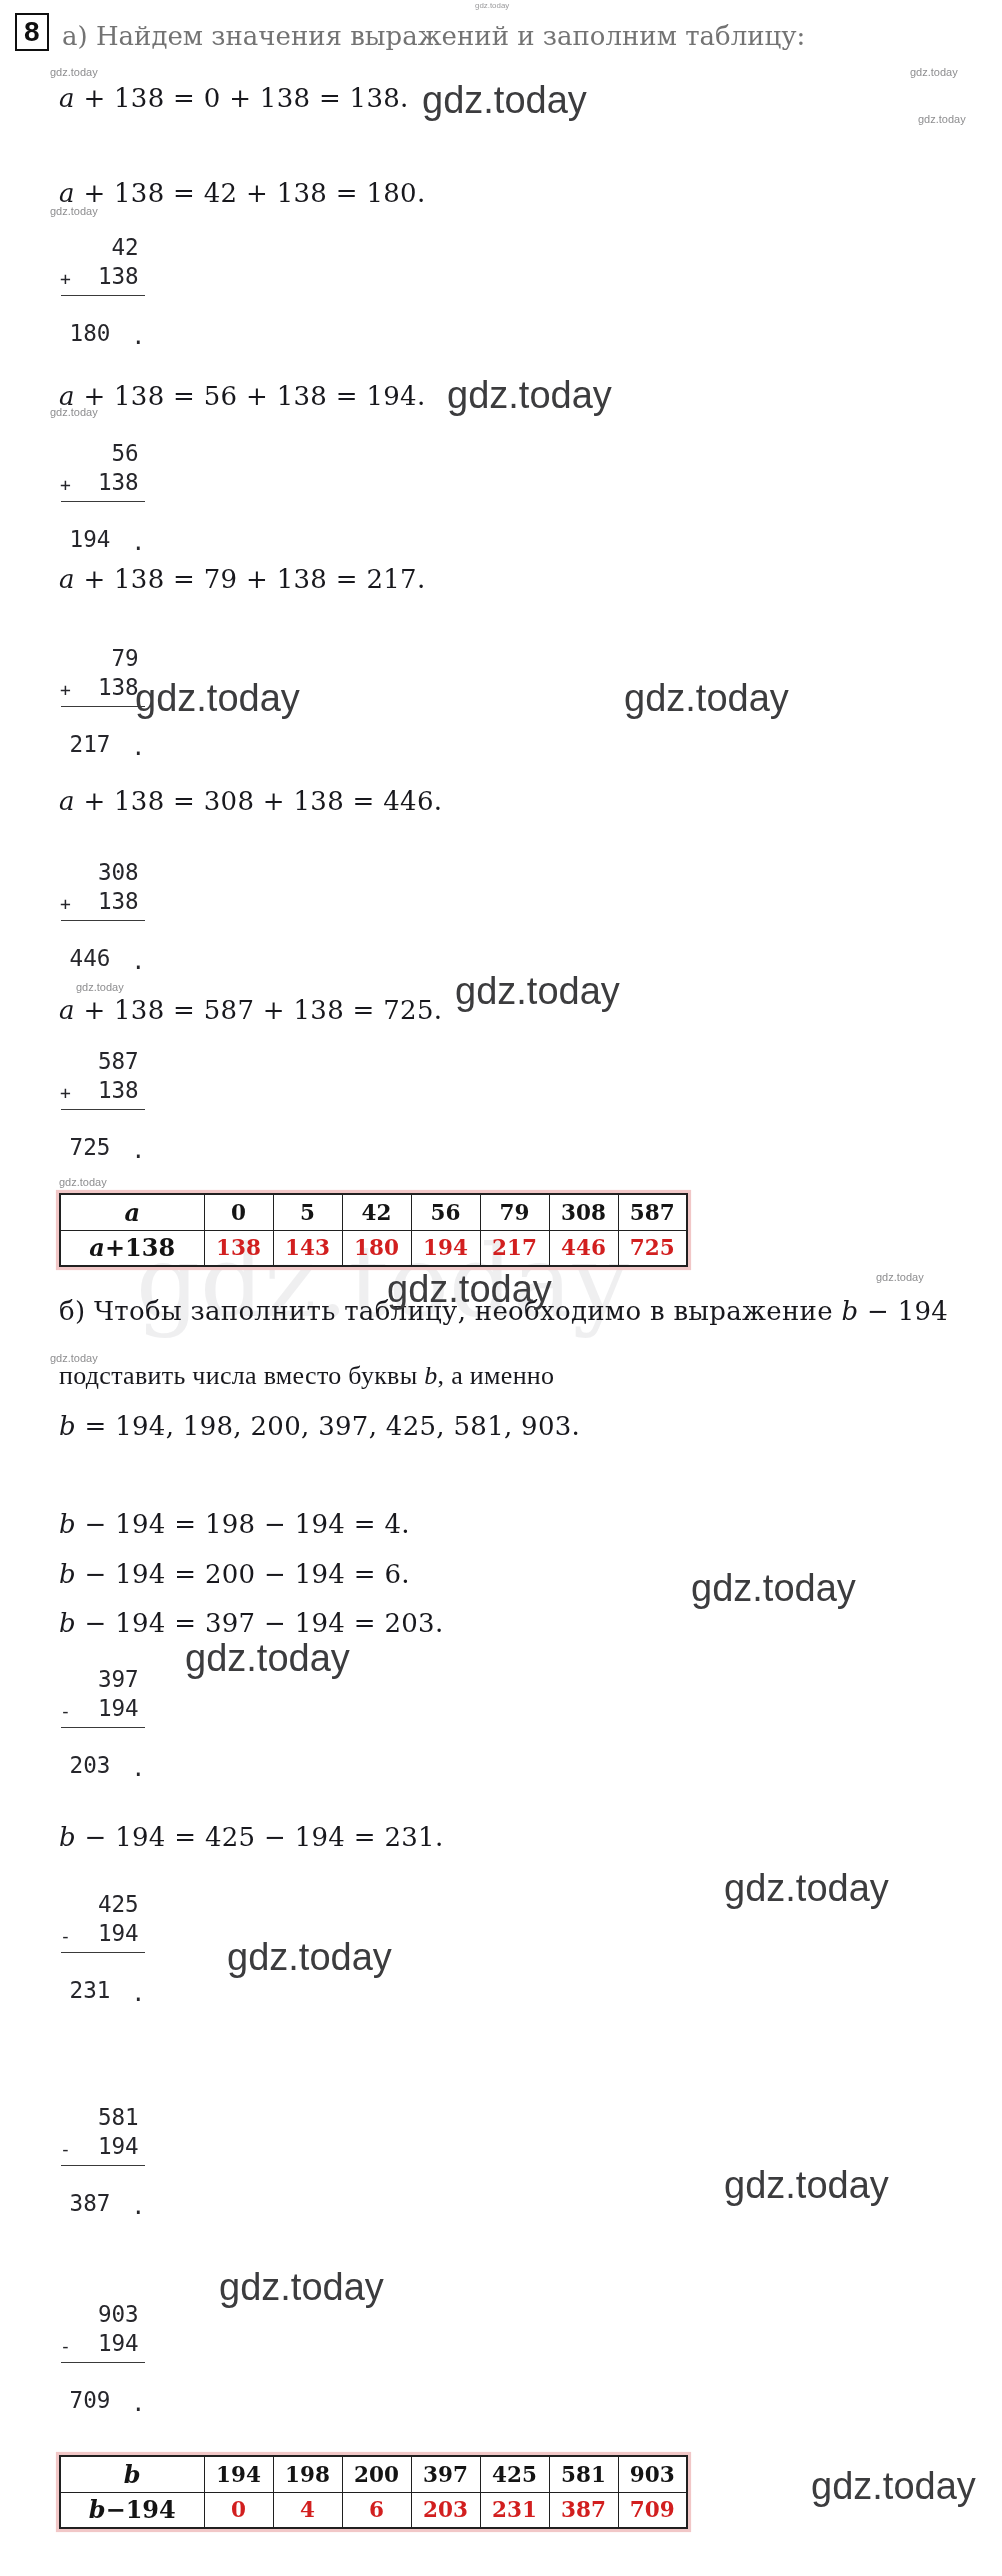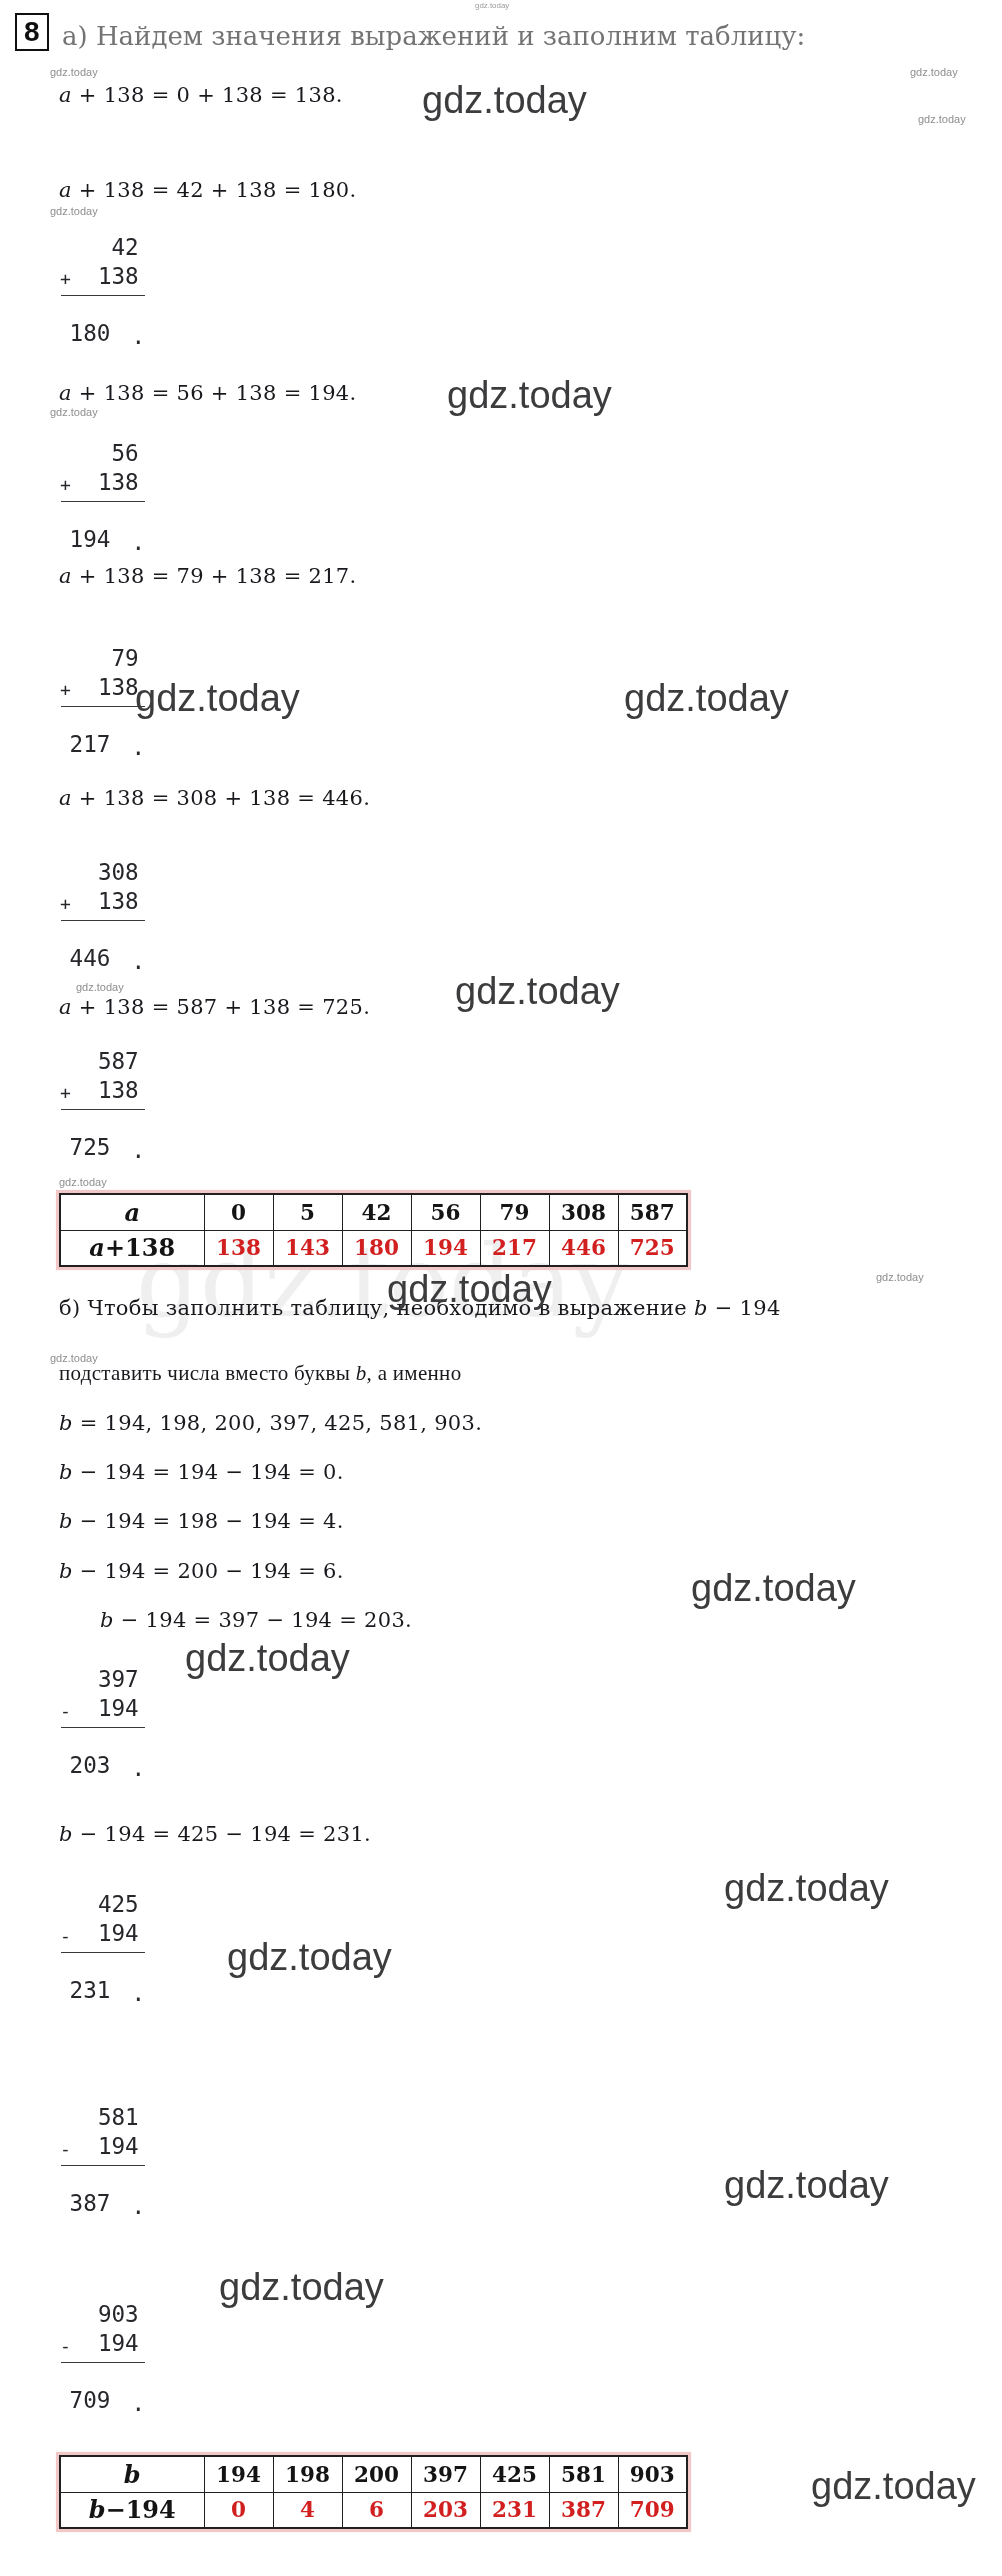--- a/index.html
+++ b/index.html
@@ -13,21 +13,21 @@
     position: absolute; left: 14.7px; top: 12.6px; min-width: 34px; height: 38px;
     border: 2.6px solid #0f0f0f; display: flex; align-items: center; justify-content: center;
     font-family: "Liberation Sans", sans-serif; font-weight: 700; font-size: 28px; color: #0f0f0f;
     padding: 0 3.1px; background: #fff; z-index: 2;
   }
   .title {
     position: absolute; left: 62px; top: 21px; font-size: 26px; color: #737373;
     white-space: nowrap; z-index: 1;
   }
   .eq {
-    position: absolute; left: 59px; font-size: 21px; color: #18181d;
+    position: absolute; left: 59px; font-size: 26px; color: #18181d;
     white-space: nowrap; letter-spacing: 0.3px; z-index: 1; text-align: right;
   }
   .var { font-style: italic; }
   .colop {
     position: absolute; left: 61px; width: 84px; z-index: 1;
     font-family: "DejaVu Sans Mono", monospace; font-size: 22.6px; color: #26262b;
   }
   .colop .sign { position: absolute; left: -1px; top: 35px; font-size: 18px; }
   .colop .num { height: 29px; line-height: 29px; text-align: right; padding-right: 6.3px; }
   .colop .rule { border-top: 1.6px solid #3a3a3a; margin-top: 4.2px; width: 84px; }
@@ -165,24 +165,23 @@
       <td class="val red">446</td>
       <td class="val red">725</td>
     </tr>
   </tbody>
     </table>
 
   <div class="eq" style="top:1296px;"><span>б) Чтобы заполнить таблицу, необходимо в выражение </span><span class="var">b</span><span> − 194</span></div>
   <div class="eq" style="top:1361px;font-family:Liberation Serif, serif;"><span>подставить числа вместо буквы </span><span class="var">b</span><span>, а именно</span></div>
   <div class="eq" style="top:1411px;"><span class="var">b</span><span> = 194, 198, 200, 397, 425, 581, 903.</span></div>
 
-  <div class="eq" style="top:1460px;"><span class="var">b</span><span> − 194 = 194 − 194 = 0.</span></div>
   <div class="eq" style="top:1509px;"><span class="var">b</span><span> − 194 = 198 − 194 = 4.</span></div>
   <div class="eq" style="top:1559px;"><span class="var">b</span><span> − 194 = 200 − 194 = 6.</span></div>
-  <div class="eq" style="top:1608px;margin-left:41px;"><span class="var">b</span><span> − 194 = 397 − 194 = 203.</span></div>
+  <div class="eq" style="top:1608px;"><span class="var">b</span><span> − 194 = 397 − 194 = 203.</span></div>
   <div class="eq" style="top:1822px;"><span class="var">b</span><span> − 194 = 425 − 194 = 231.</span></div>
 
   <div class="colop" style="top:1665px;">
     <div class="sign">-</div>
     <div class="num">397</div>
     <div class="num">194</div>
     <div class="rule"></div>
     <div class="res-row">
         <div class="num">203</div>
         <div class="dot">.</div>

